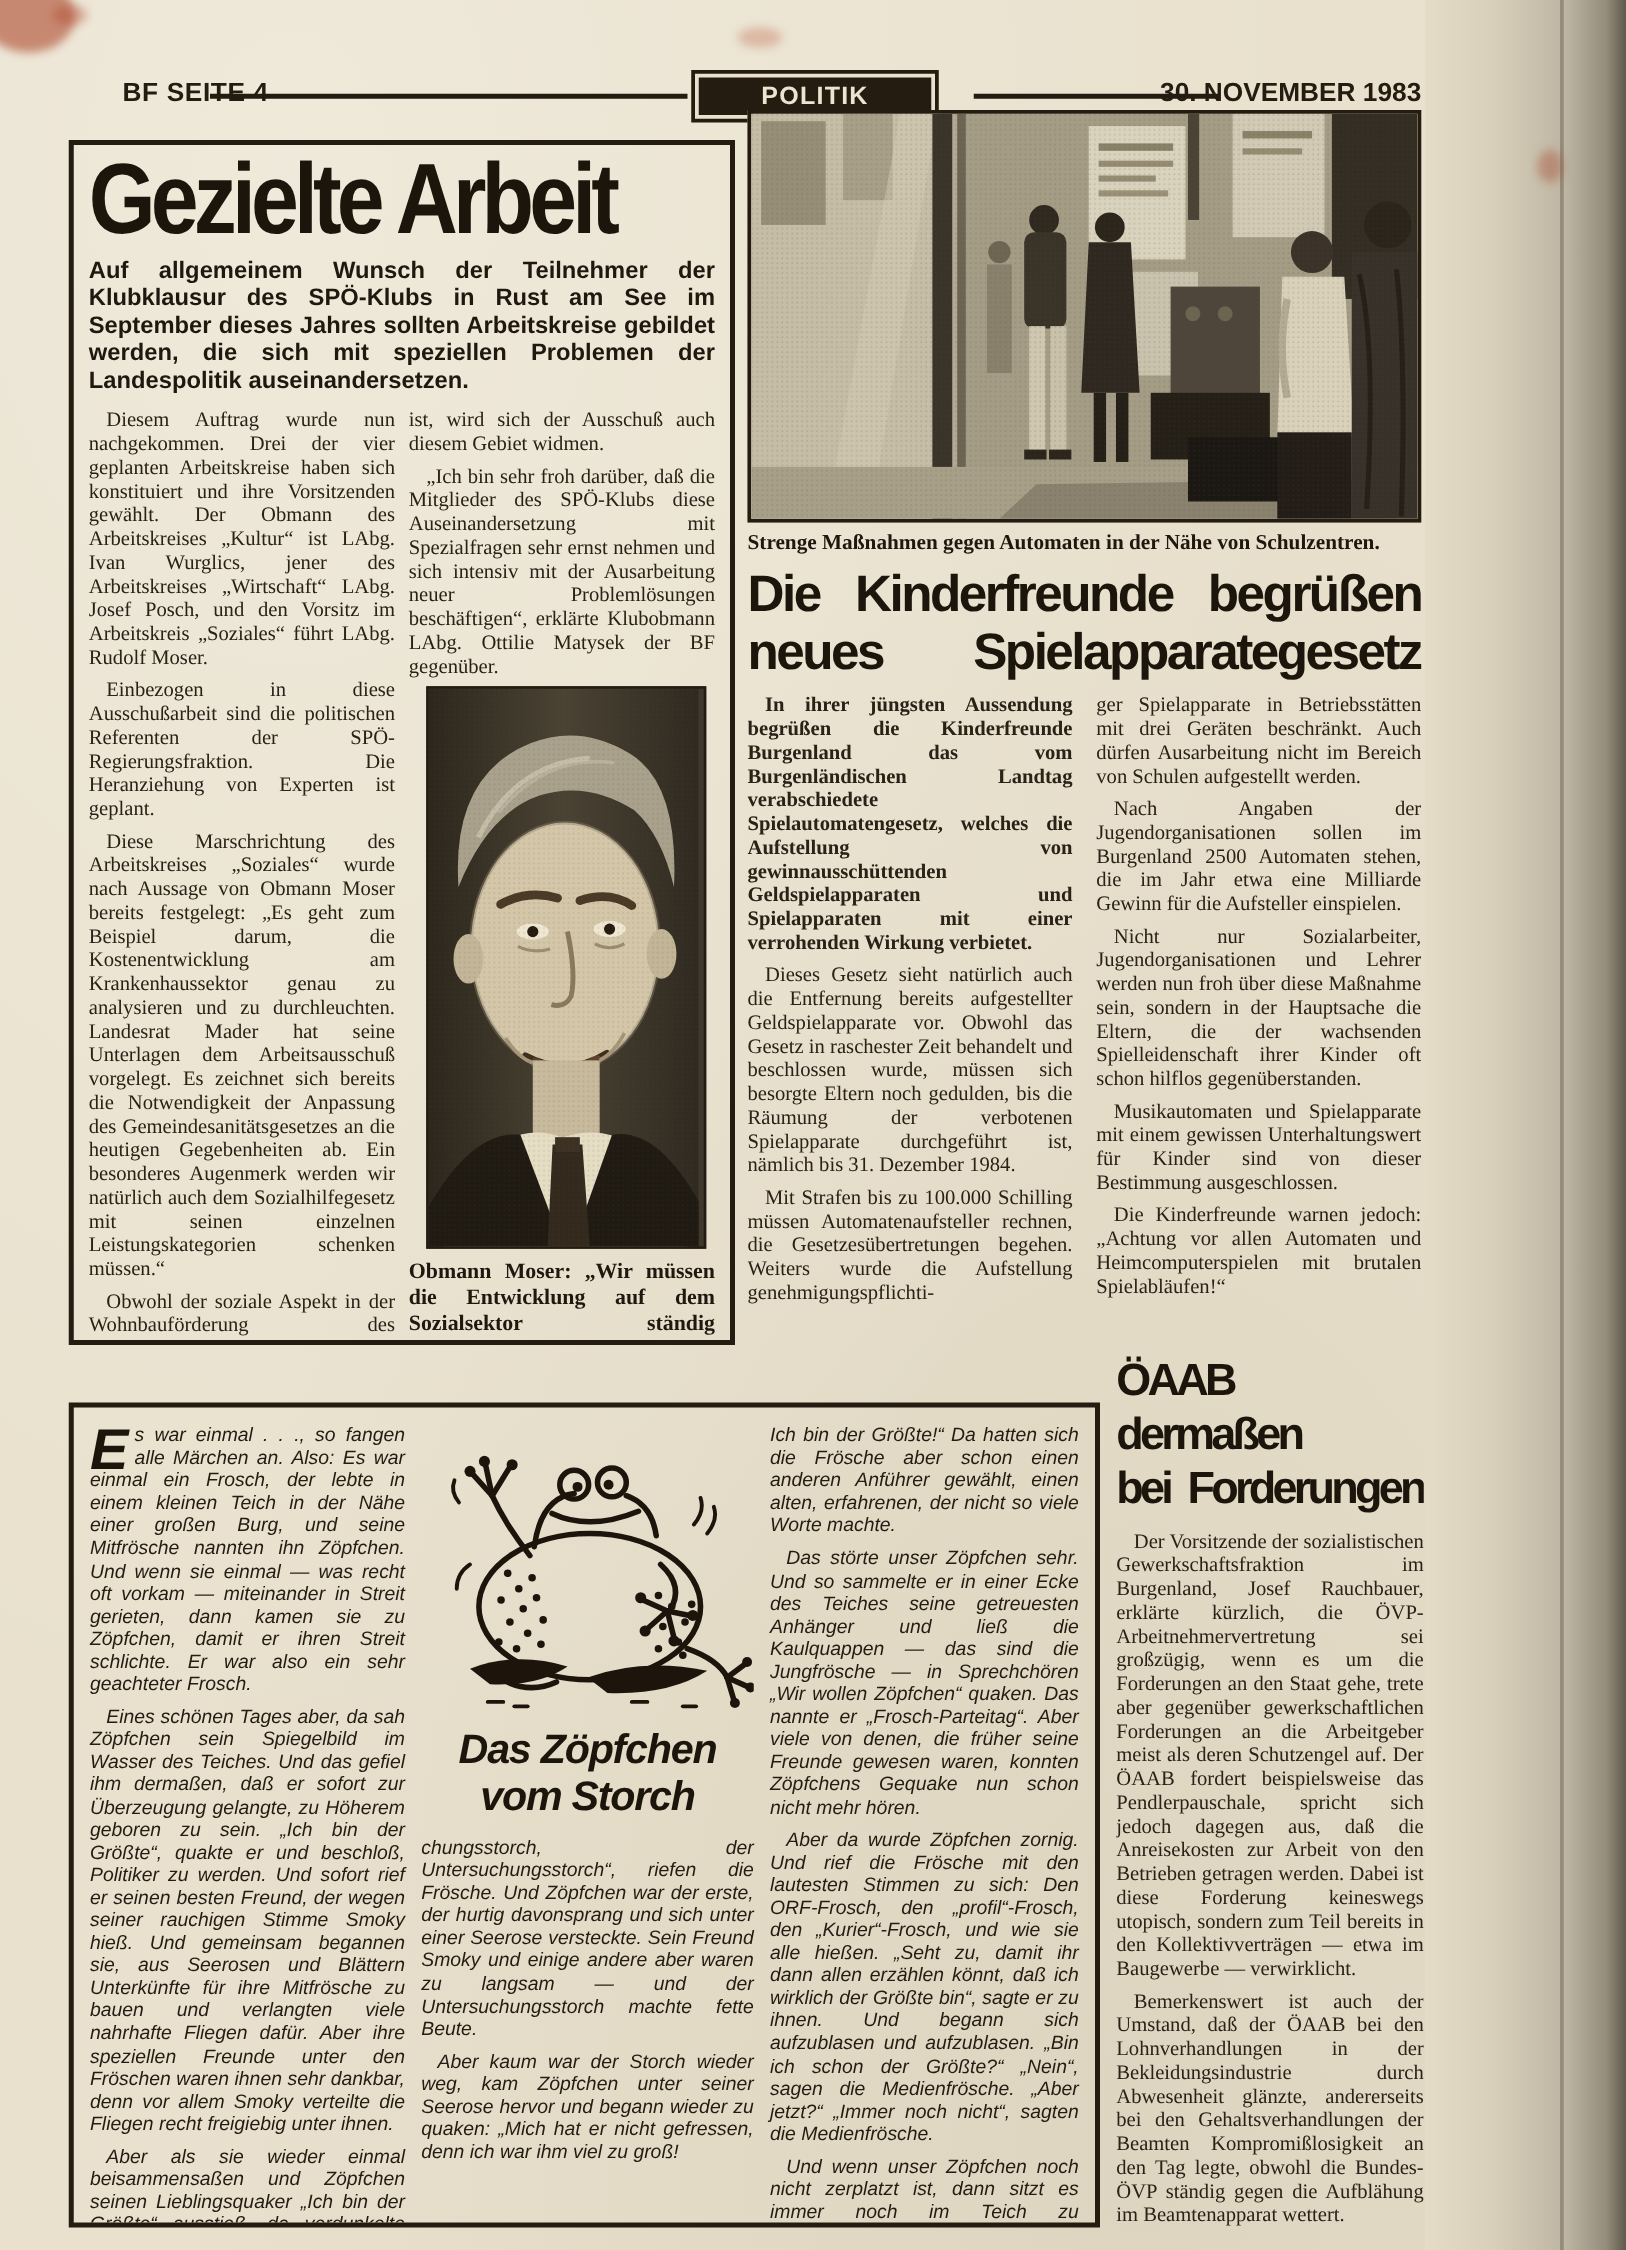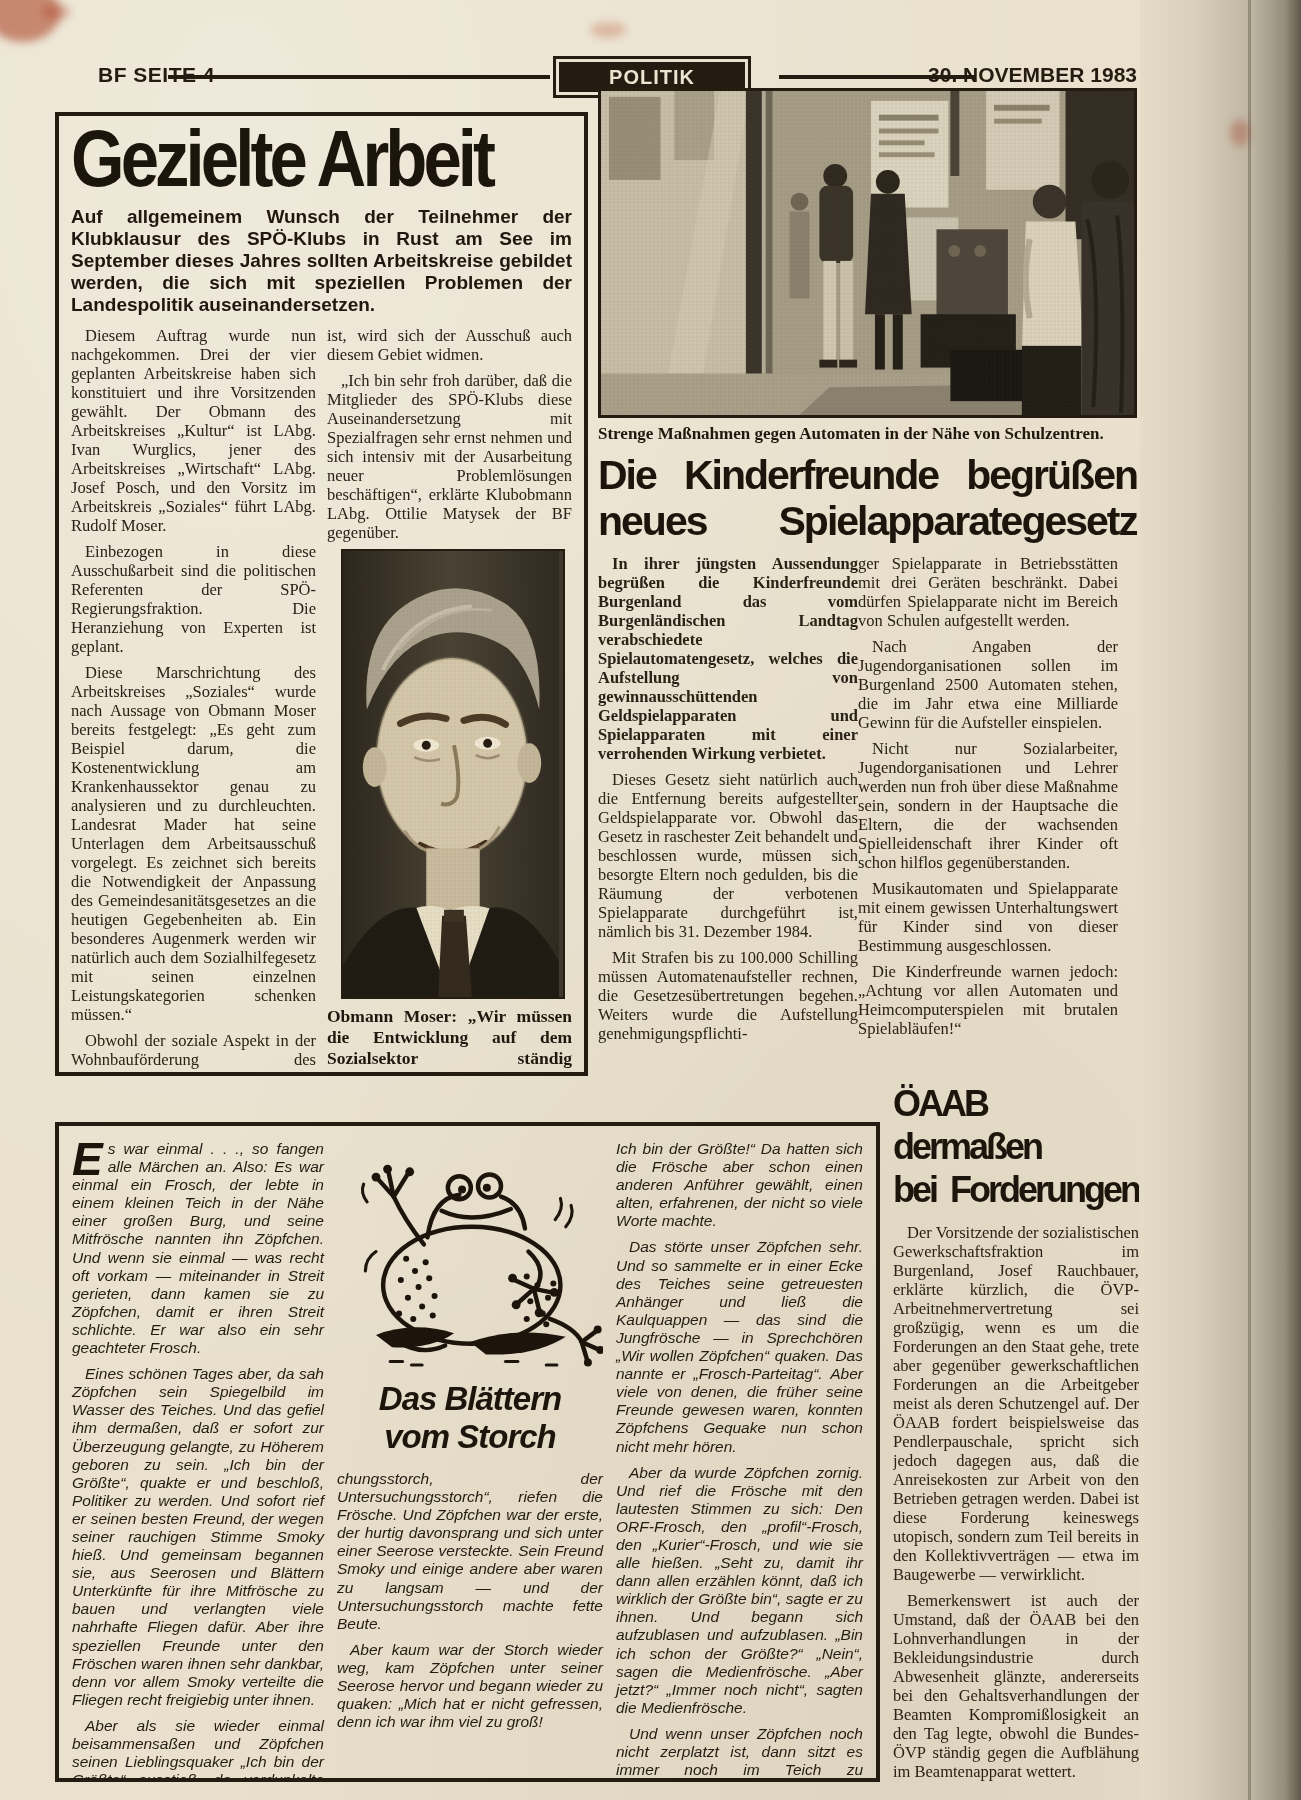--- a/index.html
+++ b/index.html
@@ -49,21 +49,21 @@
     box-sizing:border-box;background:#b3aa95;}
   .top-photo svg{display:block;width:100%;height:100%;}
   .top-caption{position:absolute;left:598px;top:424px;width:539px;margin:0;font-weight:700;
     font-size:17px;line-height:20px;text-align:justify;color:#20180f;}
 
   
   .kf{position:absolute;left:598px;top:452px;width:539px;height:620px;overflow:hidden;}
   .headline-line{font-family:"Liberation Sans",sans-serif;font-weight:700;color:#1c150c;
     text-align:justify;text-align-last:justify;}
   .kf .headline-line{font-size:41px;line-height:46px;letter-spacing:-2px;}
-  .kf-cols{display:flex;margin-top:10px;}
+  .kf-cols{display:flex;gap:19px;margin-top:10px;}
   .kf-col{width:260px;min-width:0;}
   .lead{font-weight:700;}
 
   
   .maerchen{position:absolute;left:55px;top:1122px;width:825px;height:660px;border:4px solid #241b11;
     box-sizing:border-box;padding:14px 13px 10px;overflow:hidden;display:flex;gap:13px;}
   .m-col1{width:252px;min-width:0;}
   .m-col2{width:266px;min-width:0;}
   .m-col3{flex:1;min-width:0;}
   p.fairy{margin:0 0 8px;font-family:"Liberation Sans",sans-serif;font-style:italic;font-size:15.5px;
@@ -221,21 +221,21 @@
       <div class="headline-line">Die Kinderfreunde begrüßen</div>
       <div class="headline-line">neues Spielapparategesetz</div>
     </h2>
     <div class="kf-cols">
       <div class="kf-col">
         <p class="body ind lead">In ihrer jüngsten Aussendung begrüßen die Kinderfreunde Burgenland das vom Burgenländischen Landtag verabschiedete Spielautomatengesetz, welches die Aufstellung von gewinnausschüttenden Geldspielapparaten und Spielapparaten mit einer verrohenden Wirkung verbietet.</p>
         <p class="body ind">Dieses Gesetz sieht natürlich auch die Entfernung bereits aufgestellter Geldspielapparate vor. Obwohl das Gesetz in raschester Zeit behandelt und beschlossen wurde, müssen sich besorgte Eltern noch gedulden, bis die Räumung der verbotenen Spielapparate durchgeführt ist, nämlich bis 31. Dezember 1984.</p>
         <p class="body ind">Mit Strafen bis zu 100.000 Schilling müssen Automatenaufsteller rechnen, die Gesetzesübertretungen begehen. Weiters wurde die Aufstellung genehmigungspflichti-</p>
       </div>
       <div class="kf-col">
-        <p class="body">ger Spielapparate in Betriebsstätten mit drei Geräten beschränkt. Dabei dürfen Spielapparate nicht im Bereich von Schulen aufgestellt werden.</p>
+        <p class="body">ger Spielapparate in Betriebsstätten mit drei Geräten beschränkt. Auch dürfen Ausarbeitung nicht im Bereich von Schulen aufgestellt werden.</p>
         <p class="body ind">Nach Angaben der Jugendorganisationen sollen im Burgenland 2500 Automaten stehen, die im Jahr etwa eine Milliarde Gewinn für die Aufsteller einspielen.</p>
         <p class="body ind">Nicht nur Sozialarbeiter, Jugendorganisationen und Lehrer werden nun froh über diese Maßnahme sein, sondern in der Hauptsache die Eltern, die der wachsenden Spielleidenschaft ihrer Kinder oft schon hilflos gegenüberstanden.</p>
         <p class="body ind">Musikautomaten und Spielapparate mit einem gewissen Unterhaltungswert für Kinder sind von dieser Bestimmung ausgeschlossen.</p>
         <p class="body ind">Die Kinderfreunde warnen jedoch: „Achtung vor allen Automaten und Heimcomputerspielen mit brutalen Spielabläufen!“</p>
       </div>
     </div>
   </section>
 
   <section class="maerchen">
     <div class="m-col1">
@@ -310,21 +310,21 @@
             <path d="M44,120 q-12,8 -12,22"></path>
               <path d="M34,64 q-8,-10 -4,-20"></path>
             <path d="M60,244 h14"></path>
               <path d="M84,248 h12"></path>
               <path d="M190,244 h14"></path>
               <path d="M236,248 h12"></path>
           </g>
         </svg>
       </div>
       <h3 class="m-title">
-        <span>Das Blättern</span><br>
+        <span>Das Zöpfchen</span><br>
         <span>vom Storch</span>
       </h3>
       <p class="fairy">chungsstorch, der Untersuchungsstorch“, riefen die Frösche. Und Zöpfchen war der erste, der hurtig davonsprang und sich unter einer Seerose versteckte. Sein Freund Smoky und einige andere aber waren zu langsam — und der Untersuchungsstorch machte fette Beute.</p>
       <p class="fairy ind">Aber kaum war der Storch wieder weg, kam Zöpfchen unter seiner Seerose hervor und begann wieder zu quaken: „Mich hat er nicht gefressen, denn ich war ihm viel zu groß!</p>
     </div>
     <div class="m-col3">
       <p class="fairy">Ich bin der Größte!“ Da hatten sich die Frösche aber schon einen anderen Anführer gewählt, einen alten, erfahrenen, der nicht so viele Worte machte.</p>
       <p class="fairy ind">Das störte unser Zöpfchen sehr. Und so sammelte er in einer Ecke des Teiches seine getreuesten Anhänger und ließ die Kaulquappen — das sind die Jungfrösche — in Sprechchören „Wir wollen Zöpfchen“ quaken. Das nannte er „Frosch-Parteitag“. Aber viele von denen, die früher seine Freunde gewesen waren, konnten Zöpfchens Gequake nun schon nicht mehr hören.</p>
       <p class="fairy ind">Aber da wurde Zöpfchen zornig. Und rief die Frösche mit den lautesten Stimmen zu sich: Den ORF-Frosch, den „profil“-Frosch, den „Kurier“-Frosch, und wie sie alle hießen. „Seht zu, damit ihr dann allen erzählen könnt, daß ich wirklich der Größte bin“, sagte er zu ihnen. Und begann sich aufzublasen und aufzublasen. „Bin ich schon der Größte?“ „Nein“, sagen die Medienfrösche. „Aber jetzt?“ „Immer noch nicht“, sagten die Medienfrösche.</p>
       <p class="fairy ind">Und wenn unser Zöpfchen noch nicht zerplatzt ist, dann sitzt es immer noch im Teich zu Mattersburg und bläst, und bläst, und bläst . . .</p>

